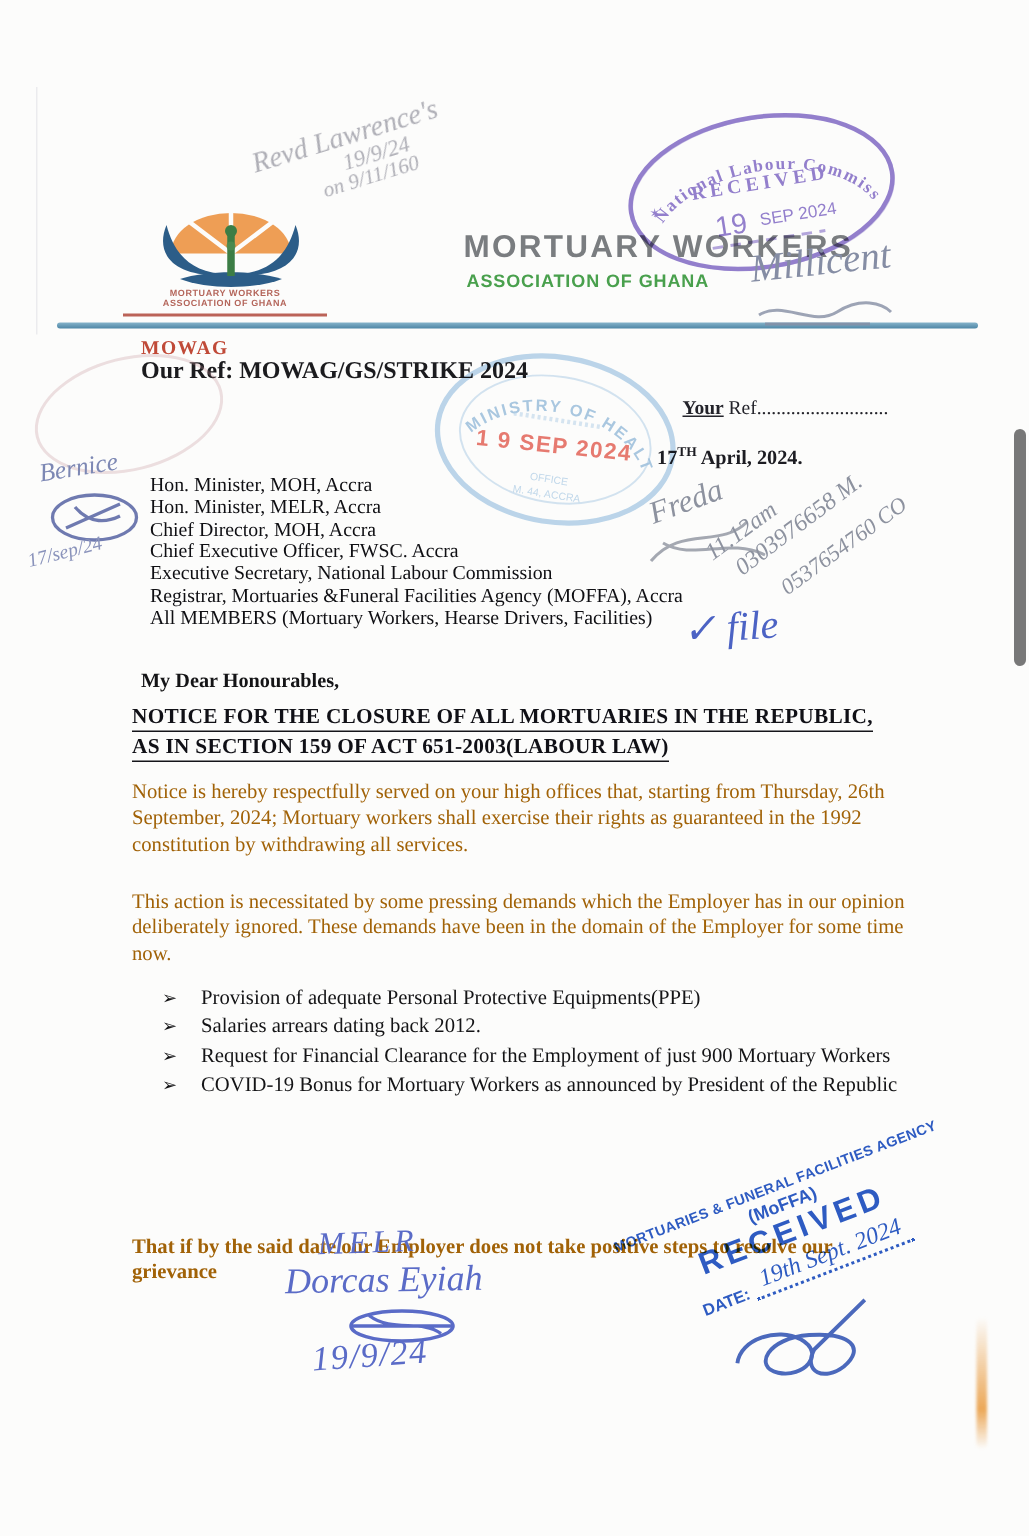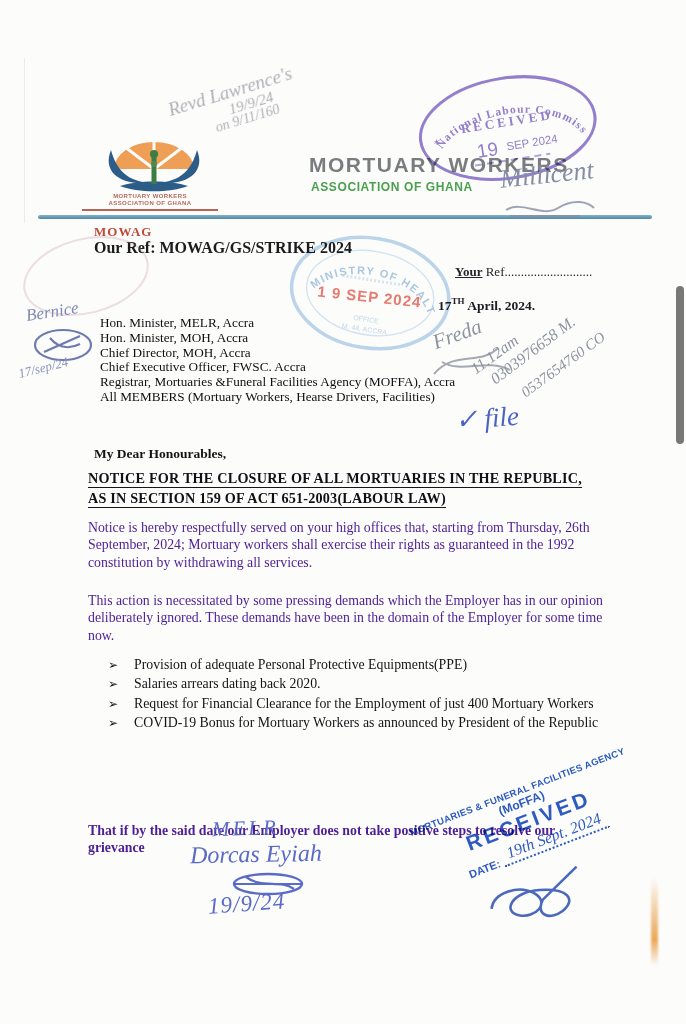--- a/index.html
+++ b/index.html
@@ -29,21 +29,21 @@
   #your-ref { left:455px; top:264px; font-size:13px; color:#23232a; }
   #your-ref b { font-weight:bold;text-decoration:underline; }
   #date-line { left:438px; top:296px; font-size:13.5px; font-weight:bold; color:#1c1c22; }
   #date-line .sup { vertical-align:super; font-size:9px; }
   
   #recipients { left:100px; top:316px; font-size:13.2px; line-height:14.8px; color:#0f0f13; }
   #salutation { left:94px; top:446px; font-weight:bold; font-size:13.5px; }
   .subject { left:88px; font-weight:bold; font-size:14.2px; letter-spacing:.2px; color:#101016; }
   .subject span { border-bottom:1.6px solid #15151a; padding-bottom:1px; }
   #subject1 { top:470px; } #subject2 { top:490px; }
-  .para { left:88px; width:532px; font-size:13.8px; line-height:17.3px; color:#4c1d95; }
+  .para { left:88px; width:532px; font-size:13.8px; line-height:17.3px; color:#a16207; }
   #para1 { top:519px; } #para2 { top:592px; } #para3 { top:822px;font-weight:bold; }
   #demands { left:108px; top:656px; width:505px; font-size:13.8px; line-height:17.3px; }
   #demands .item { display:flex; margin-bottom:1px; }
   #demands .marker { flex:0 0 26px; font-family:"DejaVu Sans",sans-serif; font-size:12px; padding-top:1px; }
   
   .hw { font-family:"Liberation Serif",serif; font-style:italic; white-space:nowrap; }
   .pencil { color:#a2a2ab; opacity:.85; }
   .pen-gray { color:#8d929f; }
   .pen-blue { color:#5a6bc7; }
   #pencil-top { left:170px; top:80px; transform:rotate(-17deg); filter:blur(.3px); }
@@ -159,24 +159,25 @@
   </svg>
 
   <div class="abs hw" id="bernice">Bernice</div>
   <svg class="abs sig-svg" style="left:30px;top:324px;" width="66" height="42" viewBox="0 0 66 42">
     <ellipse cx="33" cy="21" rx="28" ry="15" fill="none" stroke="#6f7ab0" stroke-width="2.2"></ellipse>
     <path d="M14,28 L50,12 M20,14 C30,26 42,24 50,20" stroke="#6f7ab0" stroke-width="2.2" fill="none"></path>
   </svg>
   <div class="abs hw" id="bernice-date">17/sep/24</div>
 
   <div class="abs" id="recipients">
+    <div>Hon. Minister, MOH, Accra</div>
     <div>Hon. Minister, MELR, Accra</div>
-    <div>Hon. Minister, MOH, Accra</div>
     <div>Chief Director, MOH, Accra</div>
     <div>Chief Executive Officer, FWSC. Accra</div>
+    <div>Executive Secretary, National Labour Commission</div>
     <div>Registrar, Mortuaries &amp;Funeral Facilities Agency (MOFFA), Accra</div>
     <div>All MEMBERS (Mortuary Workers, Hearse Drivers, Facilities)</div>
   </div>
 
   <div class="abs hw pen-gray" id="freda">Freda</div>
   <svg class="abs sig-svg" style="left:428px;top:340px;" width="90" height="42" viewBox="0 0 90 42">
     <path d="M6,34 C26,10 52,26 70,8 M14,22 C34,34 58,18 82,30" stroke="#8d929f" stroke-width="2" fill="none" opacity=".8"></path>
   </svg>
   <div class="abs hw pen-gray" id="freda-time">11.12am</div>
   <div class="abs hw pen-gray" id="freda-ph1">0303976658 M.</div>
@@ -188,25 +189,25 @@
   <div class="abs subject" id="subject2"><span>AS IN SECTION 159 OF ACT 651-2003(LABOUR LAW)</span></div>
   <div class="abs para" id="para1">Notice is hereby respectfully served on your high offices that, starting from Thursday, 26th September, 2024; Mortuary workers shall exercise their rights as guaranteed in the 1992 constitution by withdrawing all services.</div>
   <div class="abs para" id="para2">This action is necessitated by some pressing demands which the Employer has in our opinion deliberately ignored. These demands have been in the domain of the Employer for some time now.</div>
   <div class="abs" id="demands">
     <div class="item">
         <span class="marker">➢</span>
         <span>Provision of adequate Personal Protective Equipments(PPE)</span>
       </div>
     <div class="item">
         <span class="marker">➢</span>
-        <span>Salaries arrears dating back 2020.</span>
-      </div>
-    <div class="item">
-        <span class="marker">➢</span>
-        <span>Request for Financial Clearance for the Employment of just 400 Mortuary Workers</span>
+        <span>Salaries arrears dating back 2012.</span>
+      </div>
+    <div class="item">
+        <span class="marker">➢</span>
+        <span>Request for Financial Clearance for the Employment of just 900 Mortuary Workers</span>
       </div>
     <div class="item">
         <span class="marker">➢</span>
         <span>COVID-19 Bonus for Mortuary Workers as announced by President of the Republic</span>
       </div>
   </div>
   <div class="abs para" id="para3">
     <div>That if by the said date our Employer does not take positive steps to resolve our</div>
     <div>grievance</div>
   </div>

